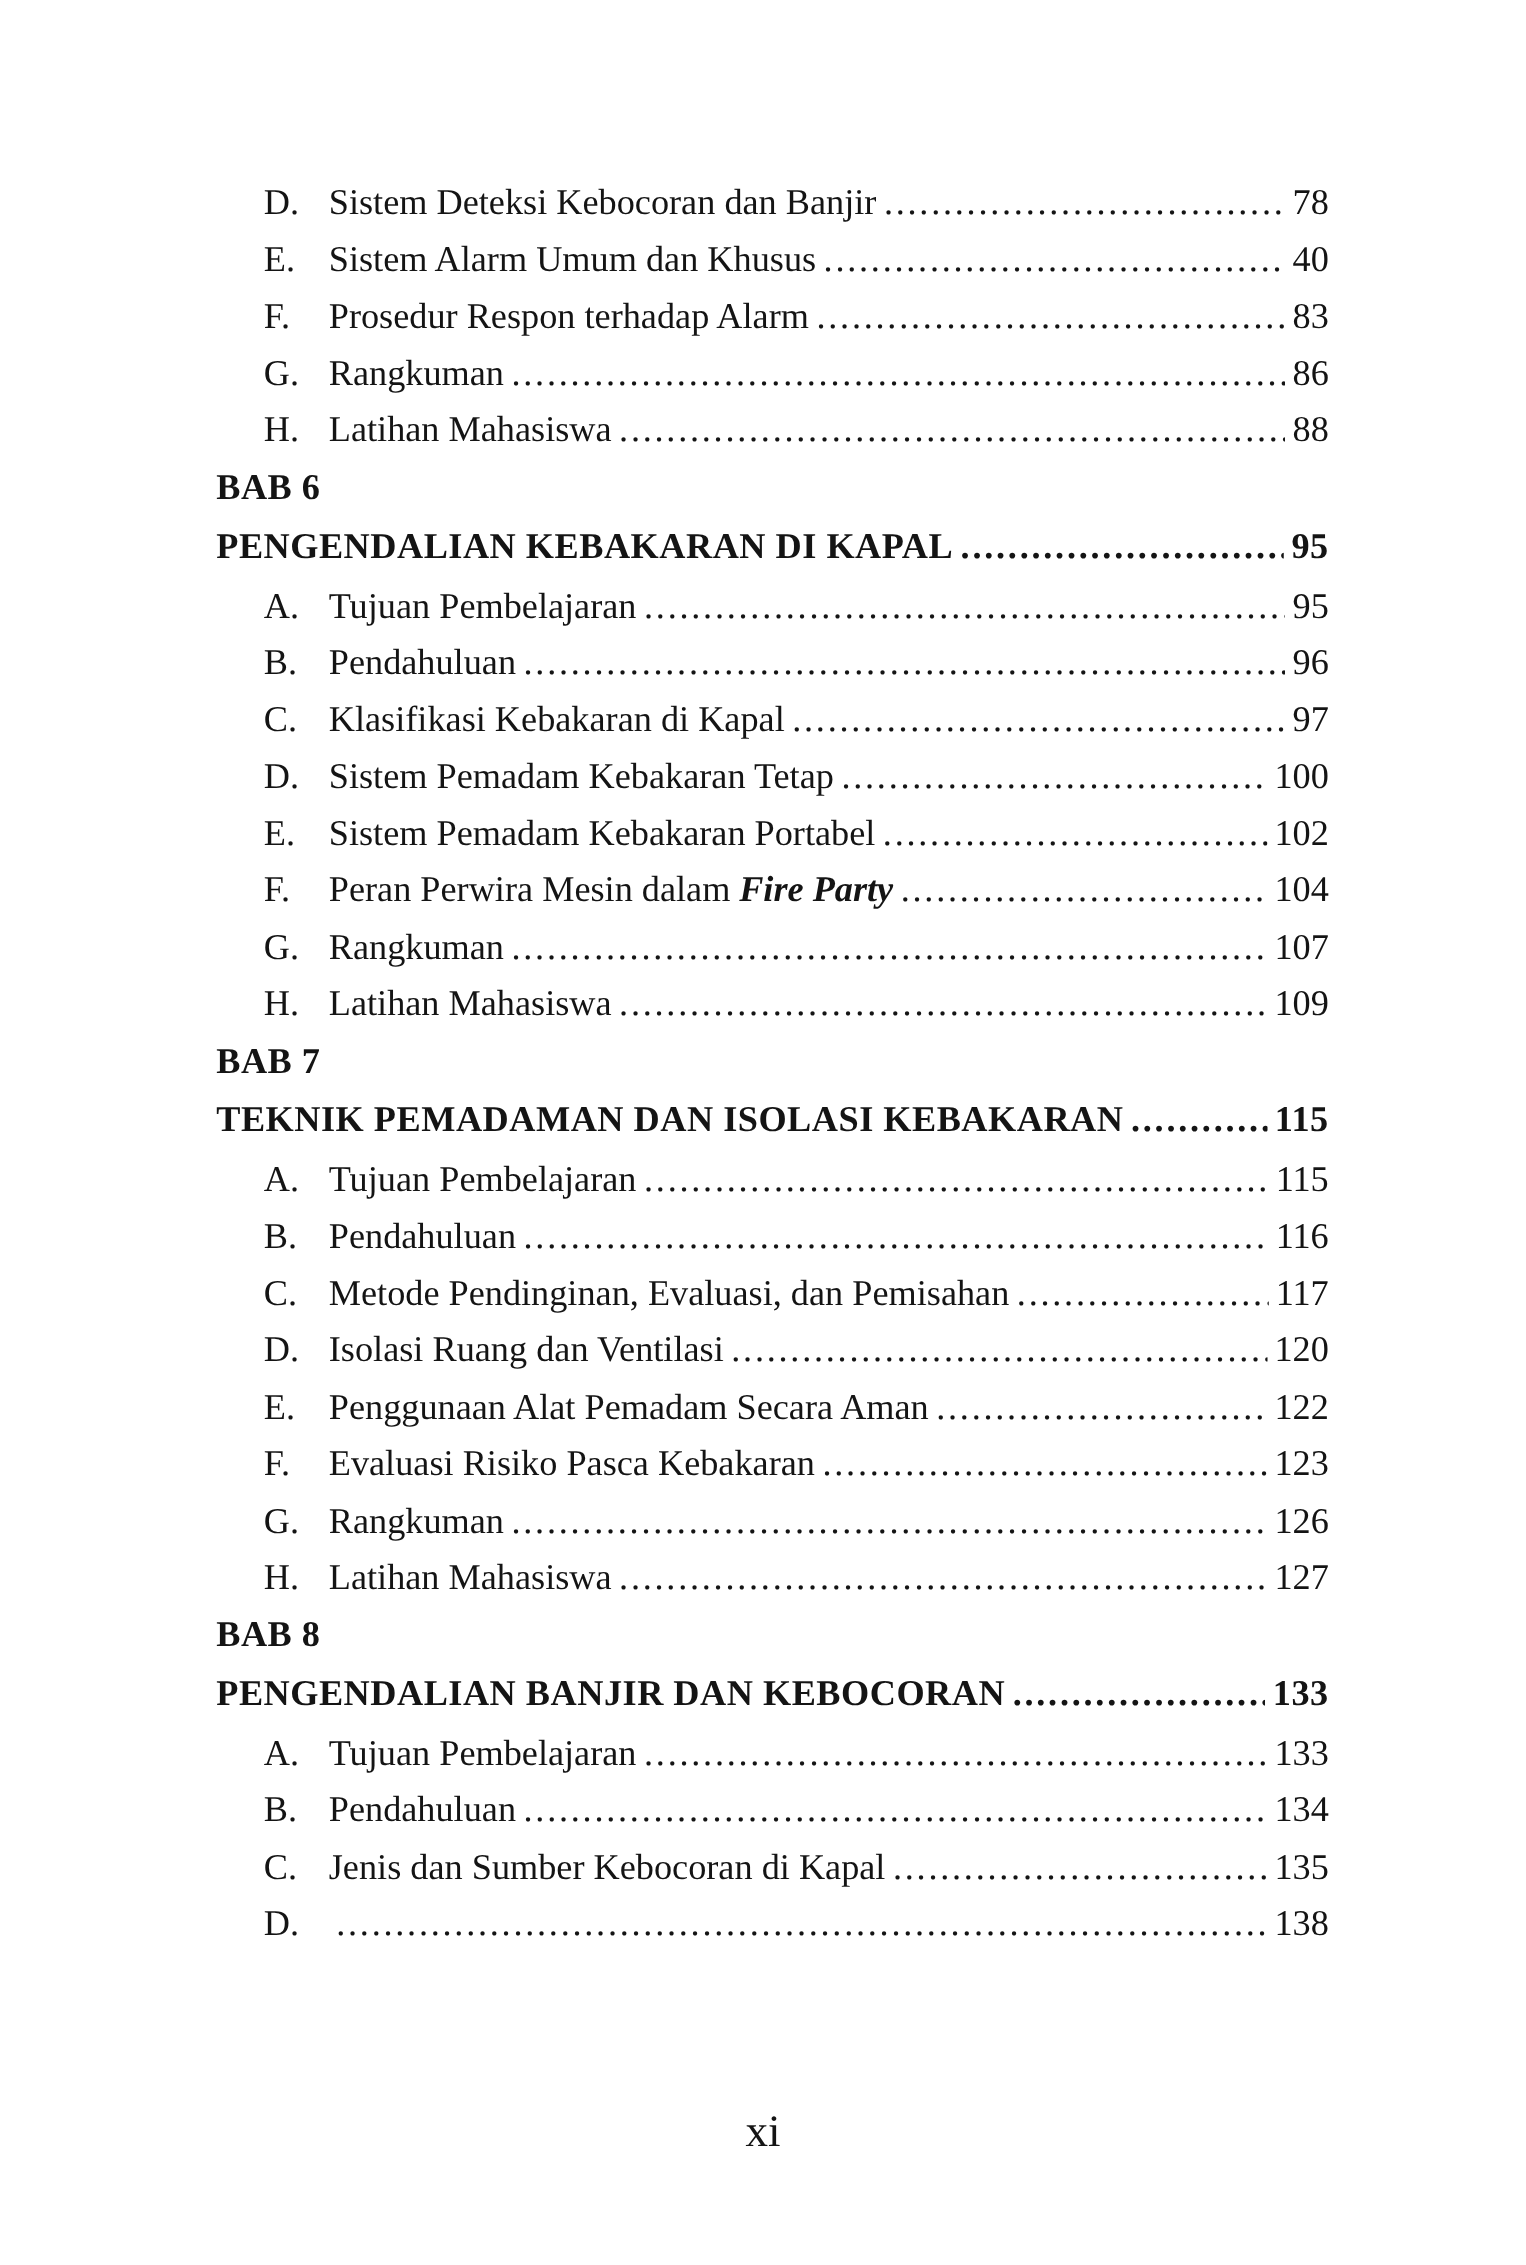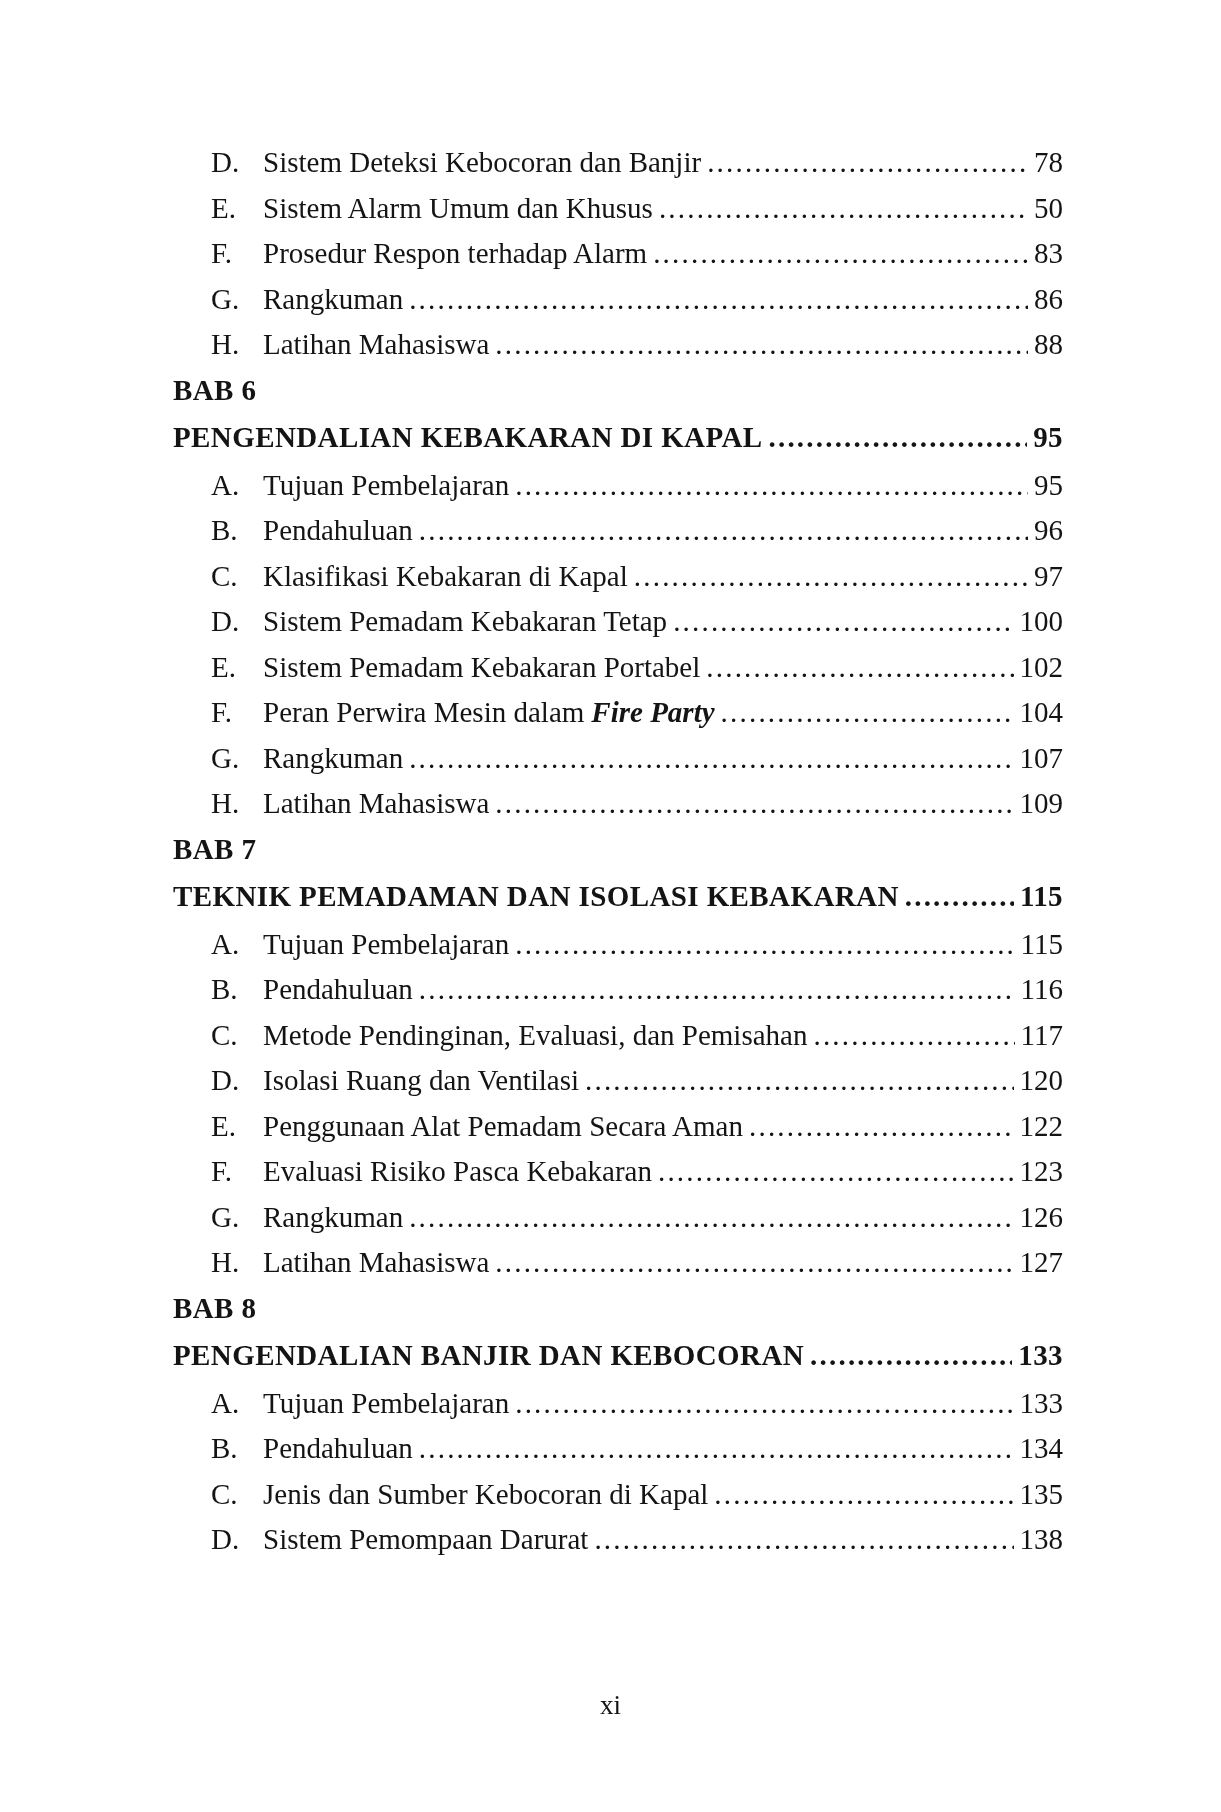--- a/index.html
+++ b/index.html
@@ -71,40 +71,40 @@
   }
   .toc-row.chapter {
     margin-bottom: 19px;
   }
   .footer-pagenum {
     position: absolute;
     left: 0;
     right: 0;
     top: 1692px;
     text-align: center;
-    font-size: 27px;
+    font-size: 36px;
     line-height: 27px;
   }
 </style>
 </head>
 <body>
 
 <div class="page">
   <div class="toc" id="toc">
       <div class="toc-row item">
         <span class="letter">D.</span>
         <span class="label">Sistem Deteksi Kebocoran dan Banjir</span>
         <span class="leader"></span>
         <span class="pagenum">78</span>
       </div>
       <div class="toc-row item">
         <span class="letter">E.</span>
         <span class="label">Sistem Alarm Umum dan Khusus</span>
         <span class="leader"></span>
-        <span class="pagenum">50</span>
+        <span class="pagenum">40</span>
       </div>
       <div class="toc-row item">
         <span class="letter">F.</span>
         <span class="label">Prosedur Respon terhadap Alarm</span>
         <span class="leader"></span>
         <span class="pagenum">83</span>
       </div>
       <div class="toc-row item">
         <span class="letter">G.</span>
         <span class="label">Rangkuman</span>
@@ -251,19 +251,18 @@
         <span class="pagenum">134</span>
       </div>
       <div class="toc-row item">
         <span class="letter">C.</span>
         <span class="label">Jenis dan Sumber Kebocoran di Kapal</span>
         <span class="leader"></span>
         <span class="pagenum">135</span>
       </div>
       <div class="toc-row item">
         <span class="letter">D.</span>
-        <span class="label">Sistem Pemompaan Darurat</span>
         <span class="leader"></span>
         <span class="pagenum">138</span>
       </div>
     </div>
   <div class="footer-pagenum">xi</div>
 </div>
 
 </body></html>

